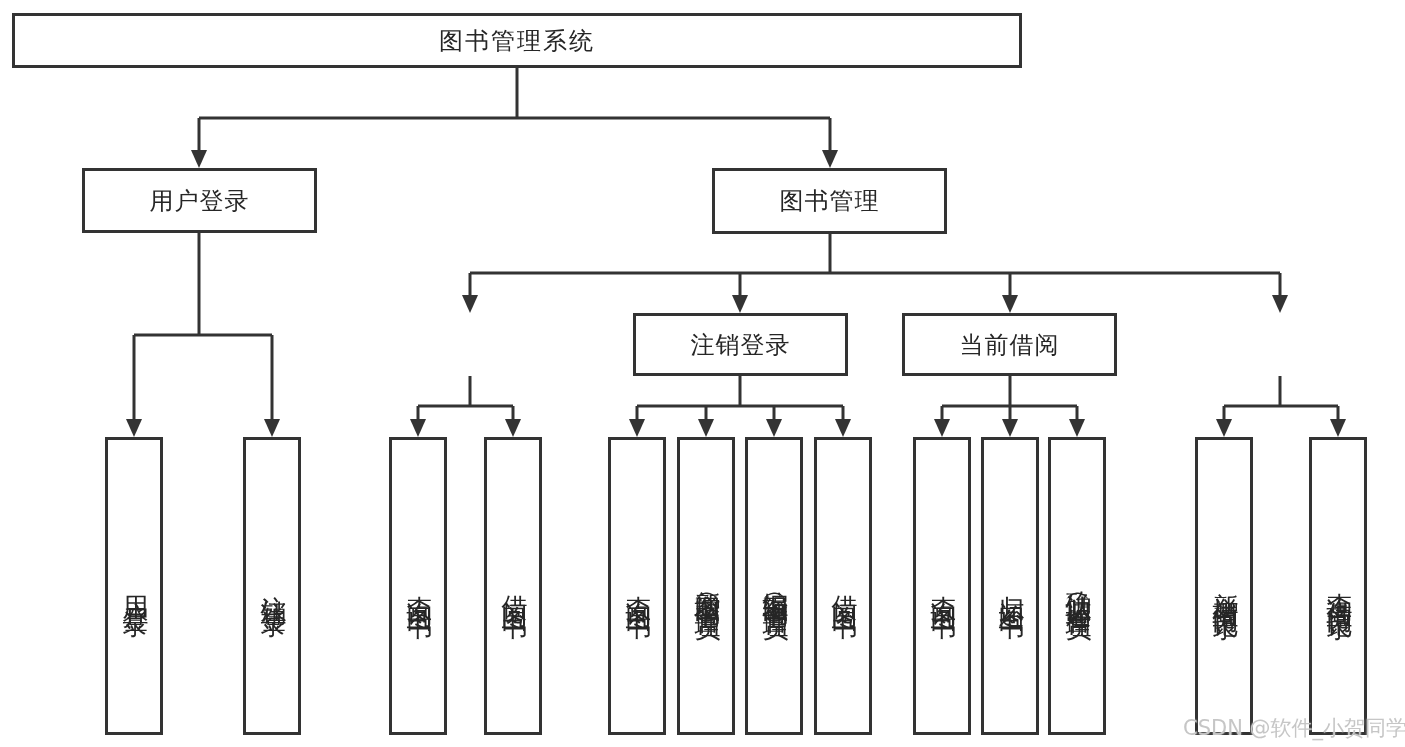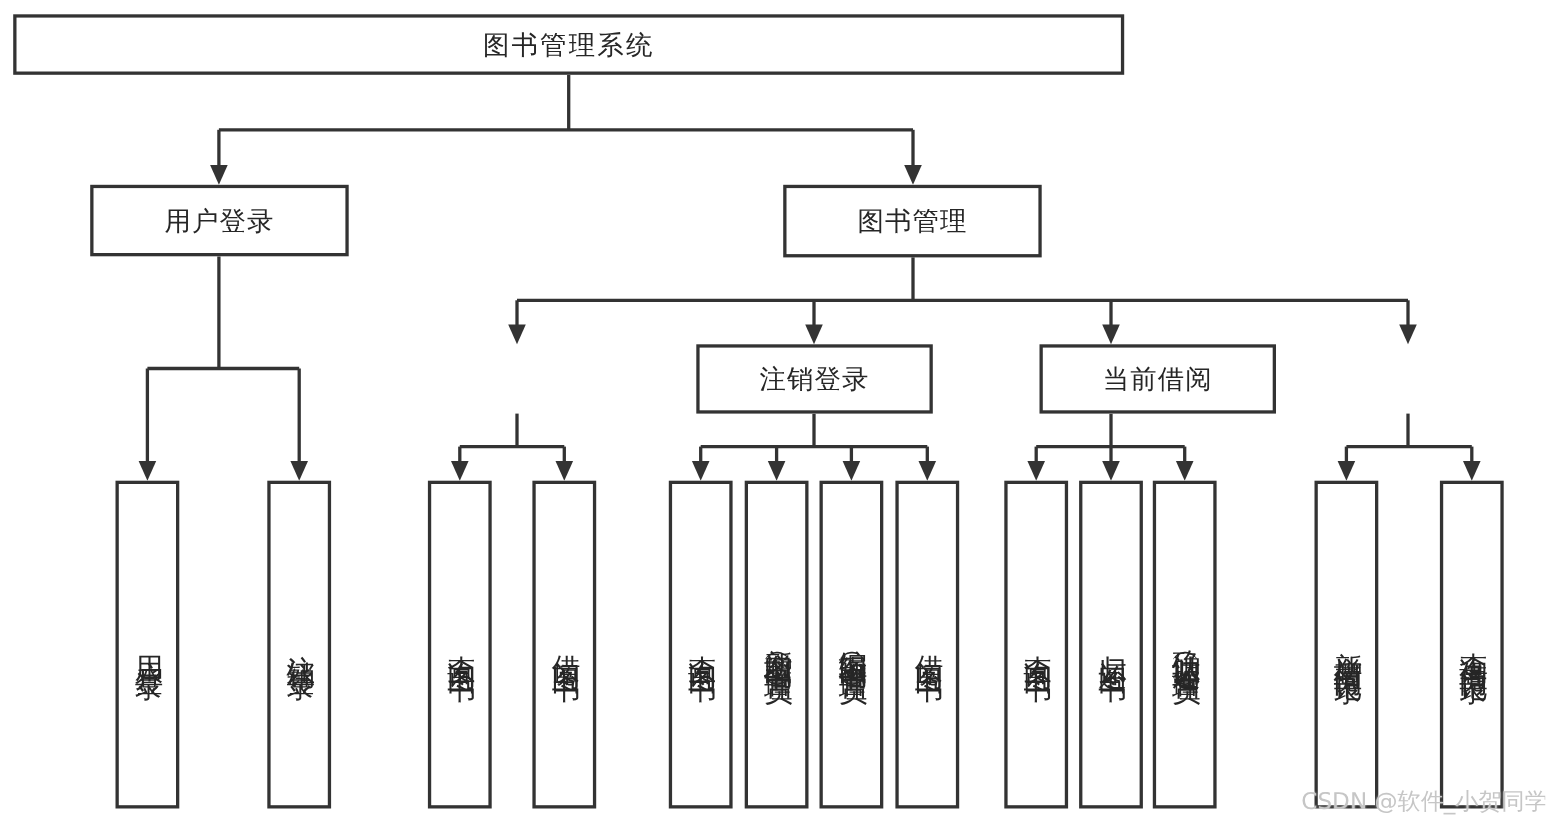--- a/index.html
+++ b/index.html
@@ -133,21 +133,21 @@
         <polygon points="1330,419 1346,419 1338,437"></polygon>
     </g>
   </svg>
 
   <div class="node hbox root-box" style="left:12px;top:13px;width:1010px;height:55px;">图书管理系统</div>
 
   <div class="node hbox" style="left:82px;top:168px;width:235px;height:65px;">用户登录</div>
   <div class="node hbox" style="left:712px;top:168px;width:235px;height:66px;">图书管理</div>
 
   <div class="node hbox" style="left:633px;top:313px;width:215px;height:63px;">注销登录</div>
-  <div class="node hbox" style="left:902px;top:313px;width:215px;height:63px;margin-left:43px;">当前借阅</div>
+  <div class="node hbox" style="left:902px;top:313px;width:215px;height:63px;">当前借阅</div>
 
   <div class="node vbox v4" style="left:105px;top:437px;width:58px;height:298px;">用户登录</div>
   <div class="node vbox v4" style="left:243px;top:437px;width:58px;height:298px;">注销登录</div>
 
   <div class="node vbox v4" style="left:389px;top:437px;width:58px;height:298px;">查询图书</div>
   <div class="node vbox v4" style="left:484px;top:437px;width:58px;height:298px;">借阅图书</div>
 
   <div class="node vbox v4" style="left:608px;top:437px;width:58px;height:298px;">查询图书</div>
   <div class="node vbox v9" style="left:677px;top:437px;width:58px;height:298px;">新增图书（管理员）</div>
   <div class="node vbox v9" style="left:745px;top:437px;width:58px;height:298px;">编辑图书（管理员）</div>

